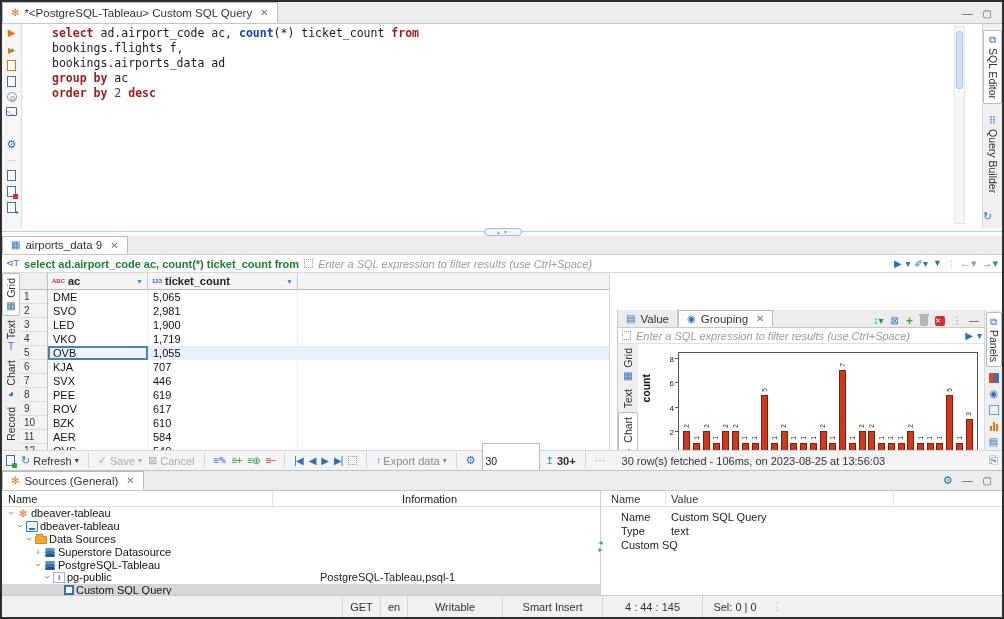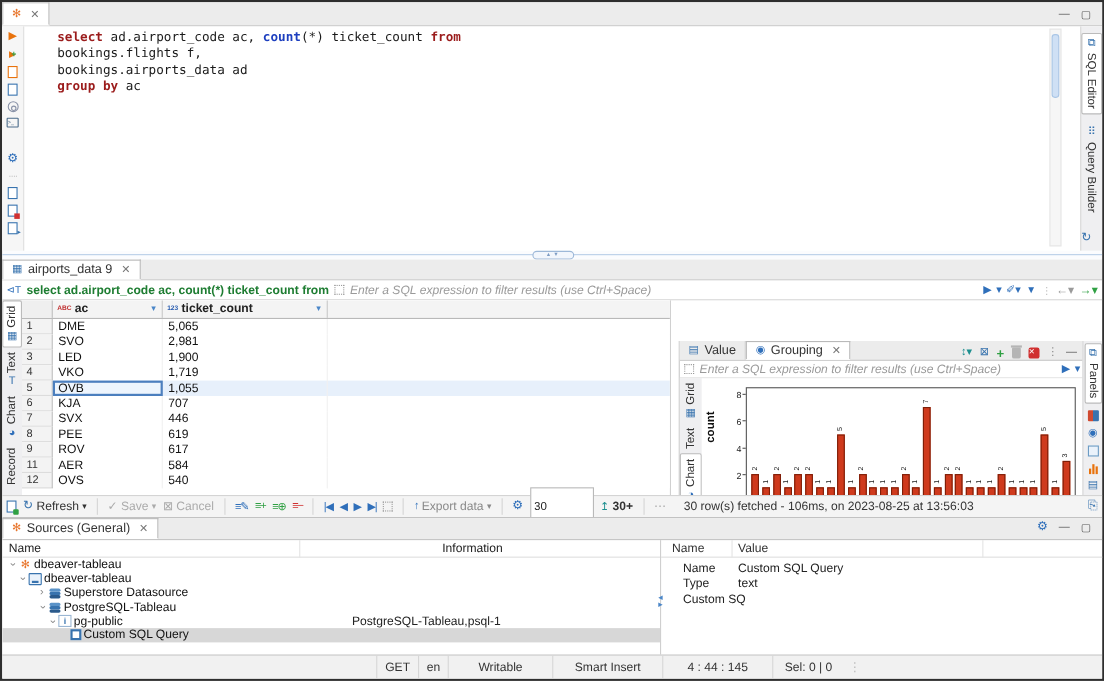--- a/index.html
+++ b/index.html
@@ -175,20 +175,21 @@
   .ic-cal { width:10px; height:10px; border:1px solid #6d9cc4; background:#eaf2fb; display:inline-block; }
 </style>
 </head>
 <body>
 
 <div class="window">
 
   <div class="abs tabbar" id="editor-tabbar">
     <div class="tab active">
       <span class="ic ic-tableau">✻</span>
+      <span>*&lt;PostgreSQL-Tableau&gt; Custom SQL Query</span>
       <span class="close">✕</span>
     </div>
     <div class="winbtns">
       <span>—</span>
       <span>▢</span>
     </div>
   </div>
 
   <div class="abs" id="editor-body">
     <div class="abs" id="editor-toolstrip">
@@ -206,20 +207,21 @@
         </span>
       <span class="docico">
           <span class="arrow">▸</span>
         </span>
     </div>
     <div class="abs" id="sql-code">
         <div class="cline"><span class="tk-kw">select</span><span class="tk-id"> ad.airport_code ac, </span><span class="tk-fn">count</span><span class="tk-id">(*) ticket_count </span><span class="tk-kw">from</span></div>
         <div class="cline"><span class="tk-id">bookings.flights f,</span></div>
         <div class="cline"><span class="tk-id">bookings.airports_data ad</span></div>
         <div class="cline"><span class="tk-kw">group by</span><span class="tk-id"> ac</span></div>
+        <div class="cline"><span class="tk-kw">order by</span><span class="tk-id"> </span><span class="tk-num">2</span><span class="tk-id"> </span><span class="tk-kw">desc</span></div>
       </div>
     <div class="abs" id="editor-scroll">
         <span class="thumb"></span>
       </div>
     <div class="abs vstrip" id="editor-sidestrip">
       <div class="vtab pressed" style="margin-top:6px">
         <span class="ic ic-win">⧉</span>
         <span class="vlabel-down">SQL Editor</span>
       </div>
       <div class="vtab" style="margin-top:8px">
@@ -329,20 +331,25 @@
             </div>
             <div class="grow">
               <div class="rnum">8</div>
               <div class="gcell c0">PEE</div>
               <div class="gcell c1">619</div>
             </div>
             <div class="grow">
               <div class="rnum">9</div>
               <div class="gcell c0">ROV</div>
               <div class="gcell c1">617</div>
+            </div>
+            <div class="grow">
+              <div class="rnum">10</div>
+              <div class="gcell c0">BZK</div>
+              <div class="gcell c1">610</div>
             </div>
             <div class="grow">
               <div class="rnum">11</div>
               <div class="gcell c0">AER</div>
               <div class="gcell c1">584</div>
             </div>
             <div class="grow">
               <div class="rnum">12</div>
               <div class="gcell c0">OVS</div>
               <div class="gcell c1">540</div>
@@ -713,20 +720,25 @@
         <div class="trow" style="padding-left: 4px;">
           <span class="chev open">›</span>
           <span class="tic tic-tableau">✻</span>
           <span class="tlabel">dbeaver-tableau</span>
         </div>
         <div class="trow" style="padding-left: 13px;">
           <span class="chev open">›</span>
           <span class="tic tic-connection"></span>
           <span class="tlabel">dbeaver-tableau</span>
         </div>
+        <div class="trow" style="padding-left: 22px;">
+          <span class="chev open">›</span>
+          <span class="tic tic-folder"></span>
+          <span class="tlabel">Data Sources</span>
+        </div>
         <div class="trow" style="padding-left: 31px;">
           <span class="chev">›</span>
           <span class="tic tic-db"></span>
           <span class="tlabel">Superstore Datasource</span>
         </div>
         <div class="trow" style="padding-left: 31px;">
           <span class="chev open">›</span>
           <span class="tic tic-db"></span>
           <span class="tlabel">PostgreSQL-Tableau</span>
         </div>

